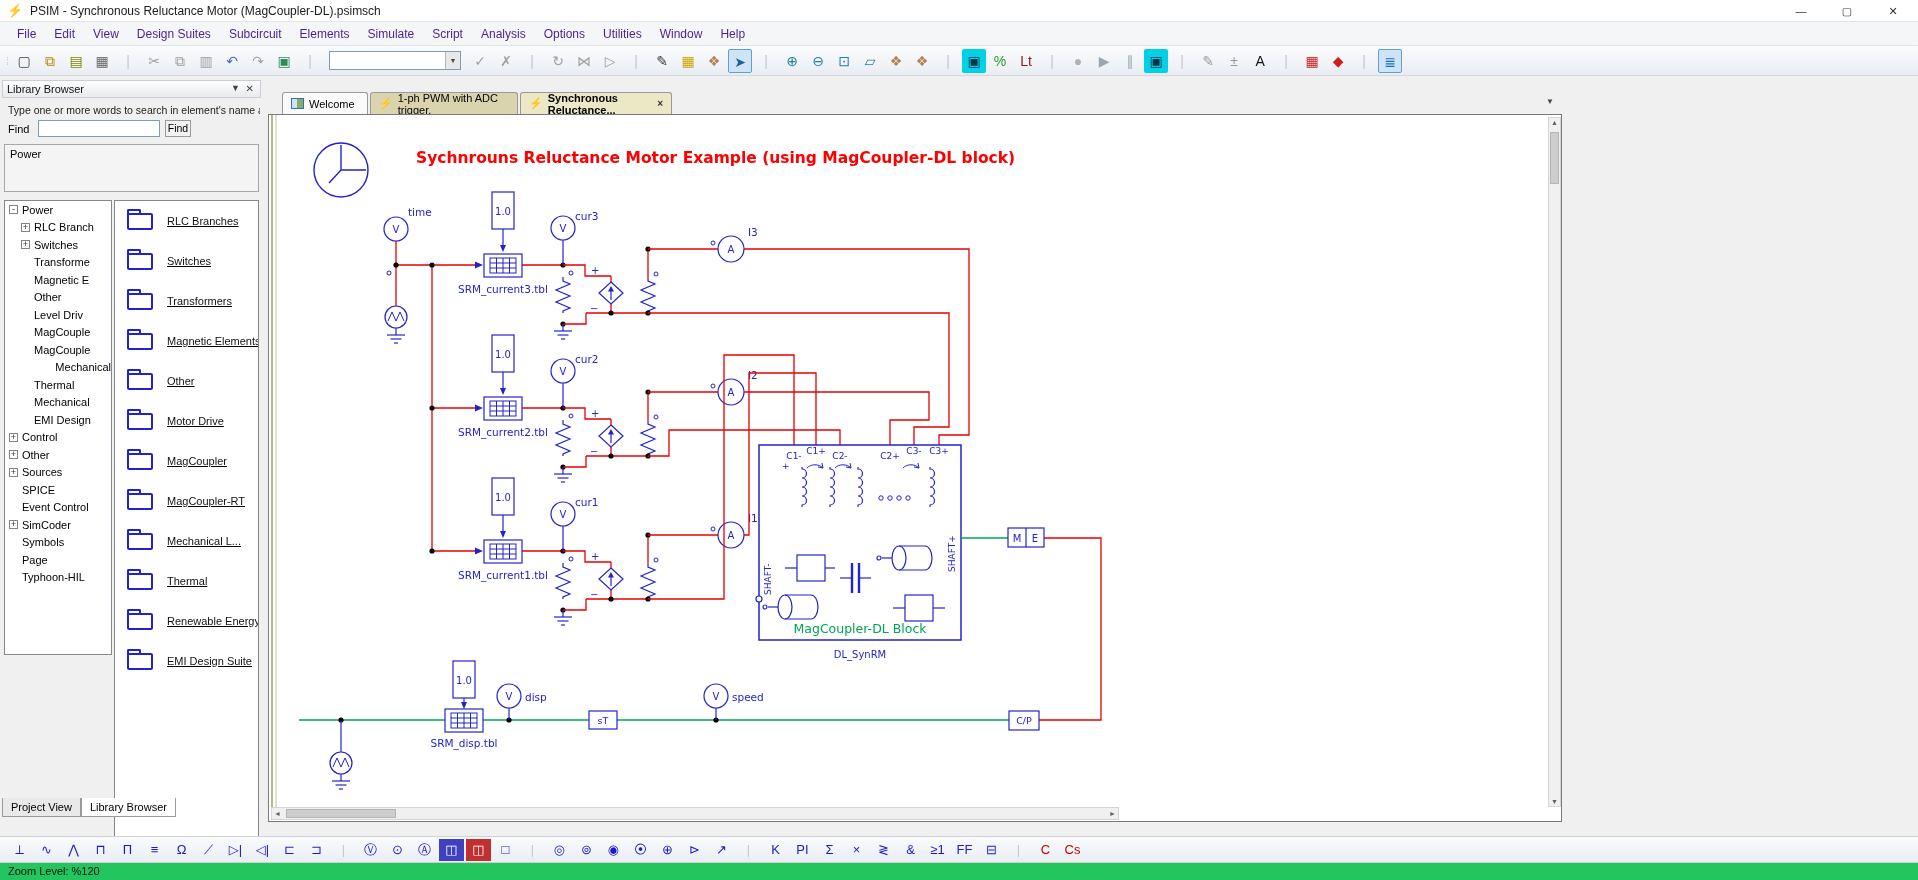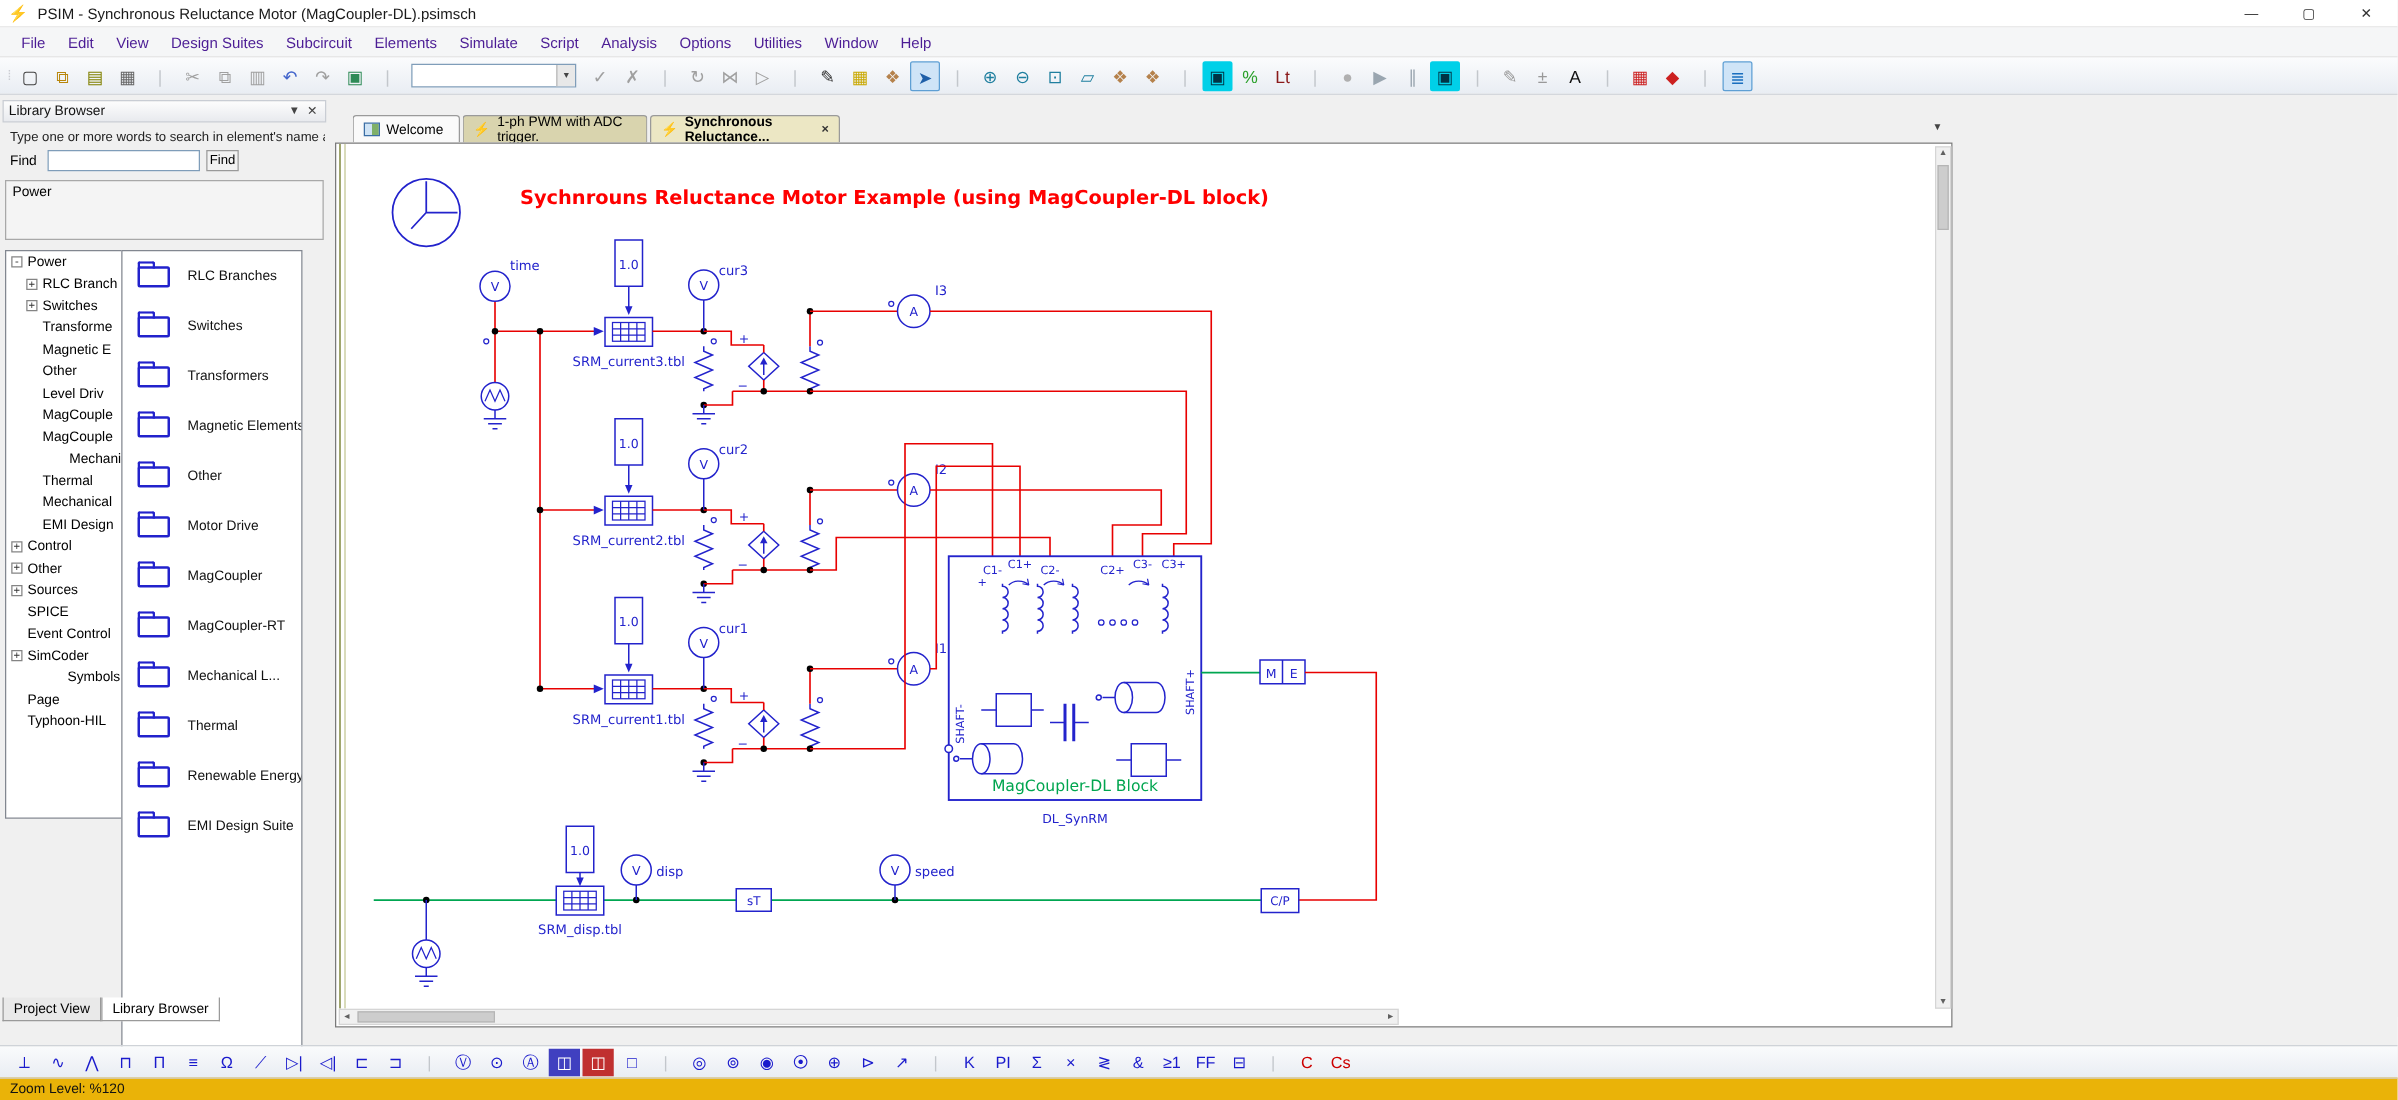--- a/index.html
+++ b/index.html
@@ -41,22 +41,22 @@
   #find-btn { position:absolute; left:165px; top:44px; width:26px; height:17px; font-size:10.5px;
     background:#f2f2f2; border:1px solid #9a9a9a; text-align:center; line-height:15px; }
   #desc-box { position:absolute; left:4px; top:68px; width:255px; height: 48px;
     border:1px solid #a8a8a8; background:#f4f4f4; font-size:11px; padding:3px 5px; }
   #tree-box { position:absolute; left:4px; top:124px; width:108px; height:455px;
     border:1px solid #828790; background:#fff; overflow:hidden; }
   .tree-row { display:flex; align-items:center; height:17.5px; font-size:11px; white-space:nowrap; }
   .twisty { display:inline-block; width:9px; height:9px; border:1px solid #848484;
     background:#fff; font-size:9px; line-height:7px; text-align:center; margin-right:4px; flex:none; color:#333;}
   .twisty:empty { visibility:hidden; }
-  #folder-box { position:absolute; left:97px; top:124px; width:145px; height:639px;
-    border:1px solid #828790; background:#fff; overflow:hidden; }
+  #folder-box { position:absolute; left:114px; top:124px; width:145px; height:639px;
+    border:1px solid #828790; background:#fff; overflow:hidden;text-decoration:underline; }
   .folder-row { display:flex; align-items:center; height:40px; padding-left:12px; }
   .folder-icon { width:26px; height:17px; border:2px solid #2222cc; border-radius:2px;
     position:relative; margin-right:14px; flex:none; background:#fff; }
   .folder-icon::before { content:""; position:absolute; left:-2px; top:-6px; width:10px;
     height:4px; border:2px solid #2222cc; border-bottom:none; border-radius:2px 2px 0 0; }
   .folder-label { font-size:11px; color:#111; white-space:nowrap; }
   #panel-tabs { position:absolute; left:2px; top:722px; display:flex; }
   .ptab { font-size:11px; padding:3px 8px; border:1px solid #9a9a9a; border-top:none; background:#e9e9e9; }
   .ptab.active { background:#ffffff; }
   
@@ -79,21 +79,21 @@
   #vscroll { right:0; top:2px; width:13px; height:690px; }
   #hscroll { left:2px; bottom:1px; width:848px; height:13px; }
   
   #element-bar { position:absolute; left:0; top:836px; width:1918px; height:26px;
     background:linear-gradient(#fafbfc,#e9edf3); border-top:1px solid #cfd3d8;
     display:flex; align-items:center; padding-left:6px; }
   .ebtn { min-width:25px; height:22px; text-align:center; line-height:22px; font-size:13px;
     color:#1a1acc; margin:0 1px; padding:0 2px; }
   
   #statusbar { position:absolute; left:0; top:862px; width:1918px; height:18px;
-    background:#eab308; border-top:1px solid #d0d0d0; font-size:11px; color:#111;
+    background:#22c55e; border-top:1px solid #d0d0d0; font-size:11px; color:#111;
     padding:2px 8px; }
 </style>
 </head>
 <body>
 
 <div id="titlebar">
   <span id="app-icon">⚡</span>
   <span id="title-text">PSIM - Synchronous Reluctance Motor (MagCoupler-DL).psimsch</span>
   <span class="winbtn" style="left:1778px">—</span>
   <span class="winbtn" style="left:1824px">▢</span>
@@ -281,21 +281,21 @@
       <div class="tree-row" style="padding-left: 4px;">
         <span class="twisty"></span>
         <span>Event Control</span>
       </div>
 
       <div class="tree-row" style="padding-left: 4px;">
         <span class="twisty">+</span>
         <span>SimCoder</span>
       </div>
 
-      <div class="tree-row" style="padding-left: 4px; margin-left: 32px;">
+      <div class="tree-row" style="padding-left: 4px;">
         <span class="twisty"></span>
         <span>Symbols</span>
       </div>
 
       <div class="tree-row" style="padding-left: 4px;">
         <span class="twisty"></span>
         <span>Page</span>
       </div>
 
       <div class="tree-row" style="padding-left: 4px;">

